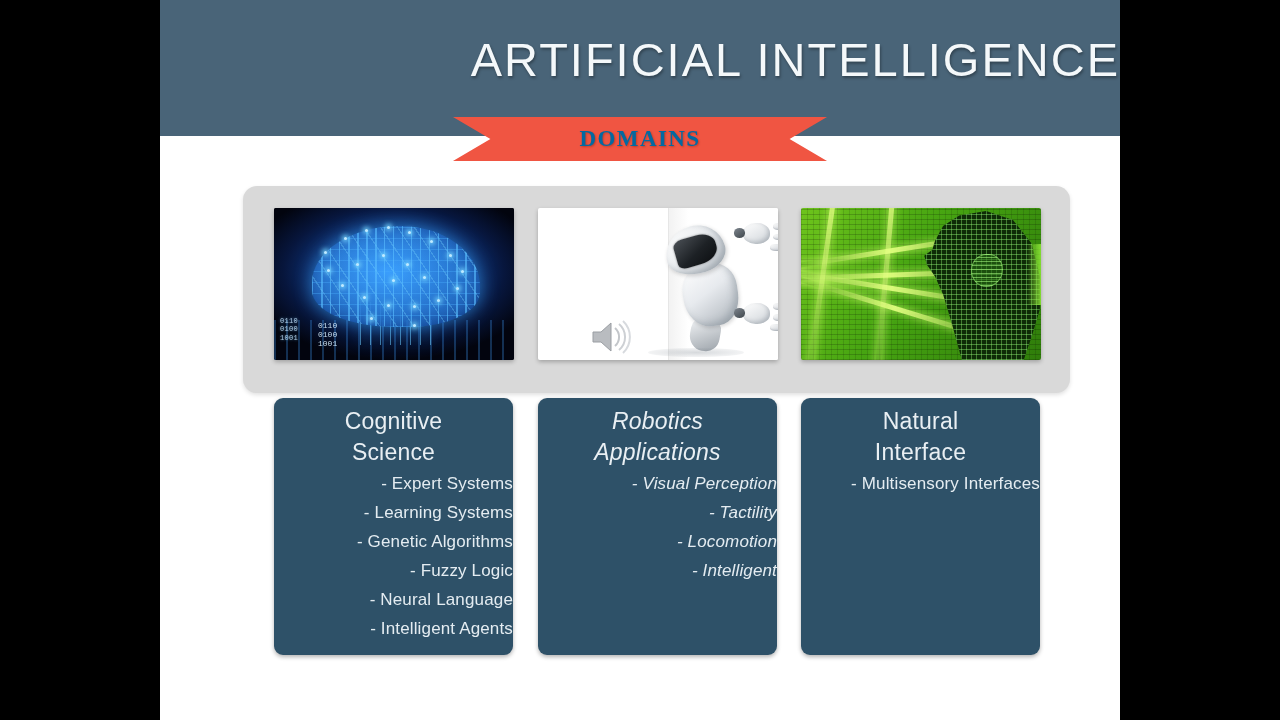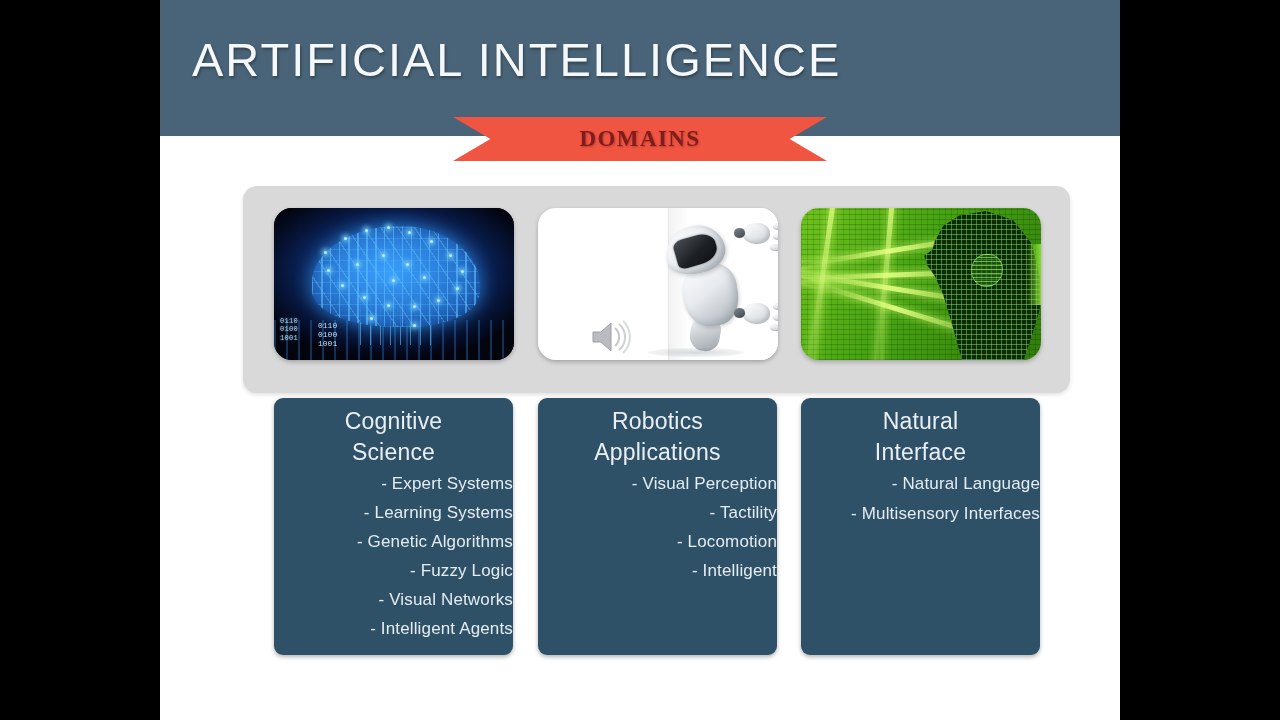--- a/index.html
+++ b/index.html
@@ -24,21 +24,21 @@
   }
 
   
   #header {
     position:absolute; left:0; top:0;
     width:960px; height:136px;
     background:#496478;
   }
   #page-title {
     position:absolute; left:0; top:32px; width:960px;
-    text-align:left;
+    text-align:right;
     color:#f4f8fa;
     font-size:47px;
     font-weight:300;
     letter-spacing:2.0px;
     white-space:nowrap;
     text-shadow:1px 2px 3px rgba(0,0,0,0.35);
     padding-left:32px;
   }
 
   
@@ -49,40 +49,40 @@
   #ribbon-shape {
     position:absolute; inset:0;
     background:#f05542;
     -webkit-clip-path:polygon(0% 0%, 100% 0%, 90% 50%, 100% 100%, 0% 100%, 10% 50%);
     clip-path:polygon(0% 0%, 100% 0%, 90% 50%, 100% 100%, 0% 100%, 10% 50%);
     box-shadow:0 2px 3px rgba(0,0,0,0.10);
   }
   #ribbon-label {
     position:absolute; left:0; top:0; width:374px; height:44px;
     display:flex; align-items:center; justify-content:center;
-    color:#7f1d1d;
+    color:#0369a1;
     font-family:"Liberation Serif", serif;
     font-size:23px;
     font-weight:700;
     letter-spacing:1.4px;
     text-shadow:1px 1px 2px rgba(90,20,10,0.35);
   }
 
   
   #media-panel {
     position:absolute; left:83px; top:186px;
     width:827px; height:207px;
     background:#d9d9d9;
     border-radius:14px;
     box-shadow:0 2px 4px rgba(0,0,0,0.12);
   }
   .thumb {
     position:absolute; top:22px;
     width:240px; height:152px;
-    border-radius:18px;
+    border-radius:2px;
     overflow:hidden;
     box-shadow:0 2px 4px rgba(0,0,0,0.25);
   }
   #thumb-0 { left:31px; }
   #thumb-1 { left:295px; }
   #thumb-2 { left:558px; }
 
   
   .brain-bg {
     position:absolute; inset:0;
@@ -243,21 +243,21 @@
   
   .card {
     position:absolute; top:398px;
     width:239px; height:257px;
     background:#2e5168;
     border-radius:9px;
     box-shadow:0 2px 4px rgba(0,0,0,0.30);
     overflow:hidden;
   }
   #card-0 { left:114px; }
-  #card-1 { left:378px; }
+  #card-1 { left:378px;font-style:italic; }
   #card-2 { left:641px; }
 
   .card-title {
     margin:8px 10px 0 10px;
     text-align:center;
     color:#e9eff3;
     font-size:23px;
     font-weight:400;
     line-height:31px;
     letter-spacing:0.2px;
@@ -385,21 +385,21 @@
     <div class="card" id="card-0">
       <div class="card-title">
         <span>Cognitive</span><br>
         <span>Science</span>
       </div>
       <ul class="card-list">
         <li>- Expert Systems</li>
         <li>- Learning Systems</li>
         <li>- Genetic Algorithms</li>
         <li>- Fuzzy Logic</li>
-        <li>- Visual Networks</li>
+        <li>- Neural Language</li>
         <li>- Intelligent Agents</li>
       </ul>
     </div>
 
     <div class="card" id="card-1">
       <div class="card-title">
         <span>Robotics</span><br>
         <span>Applications</span>
       </div>
       <ul class="card-list">
@@ -409,19 +409,18 @@
         <li>- Intelligent</li>
       </ul>
     </div>
 
     <div class="card" id="card-2">
       <div class="card-title">
         <span>Natural</span><br>
         <span>Interface</span>
       </div>
       <ul class="card-list">
-        <li>- Natural Language</li>
         <li>- Multisensory Interfaces</li>
       </ul>
     </div>
 
   </div>
 </div>
 
 </body></html>

